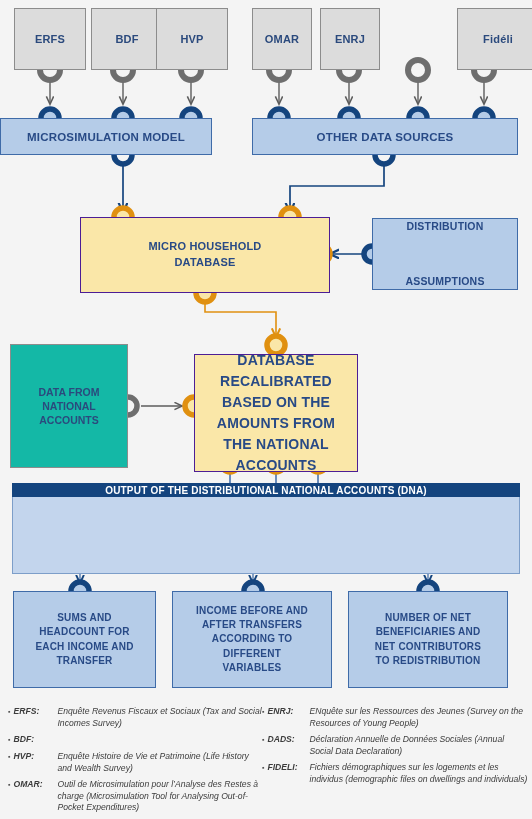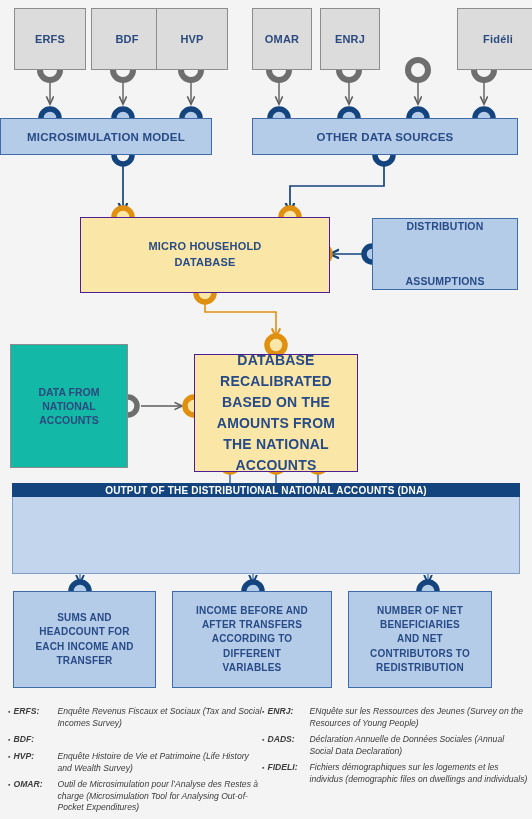--- a/index.html
+++ b/index.html
@@ -302,21 +302,21 @@
   <div id="dna-header">
     <span>OUTPUT OF THE DISTRIBUTIONAL NATIONAL ACCOUNTS (DNA)</span>
   </div>
 
   <div class="node blue blue-out" style="left:13px;top:591px;width:143px;height:97px;">
     <span>SUMS AND HEADCOUNT FOR EACH INCOME AND TRANSFER</span>
   </div>
   <div class="node blue blue-out" style="left:172px;top:591px;width:160px;height:97px;">
     <span>INCOME BEFORE AND AFTER TRANSFERS ACCORDING TO DIFFERENT VARIABLES</span>
   </div>
-  <div class="node blue blue-out" style="left:348px;top:591px;width:144px;height:97px;">
+  <div class="node blue blue-out" style="left:348px;top:591px;width:160px;height:97px;">
     <span>NUMBER OF NET BENEFICIARIES AND NET CONTRIBUTORS TO REDISTRIBUTION</span>
   </div>
 
   <div id="legend">
     <div class="leg-col" id="leg-left">
       <div class="leg-row">
         <span class="leg-bullet">▪</span>
         <span class="leg-key">ERFS:</span>
         <span class="leg-def">Enquête Revenus Fiscaux et Sociaux (Tax and Social Incomes Survey)</span>
       </div>

